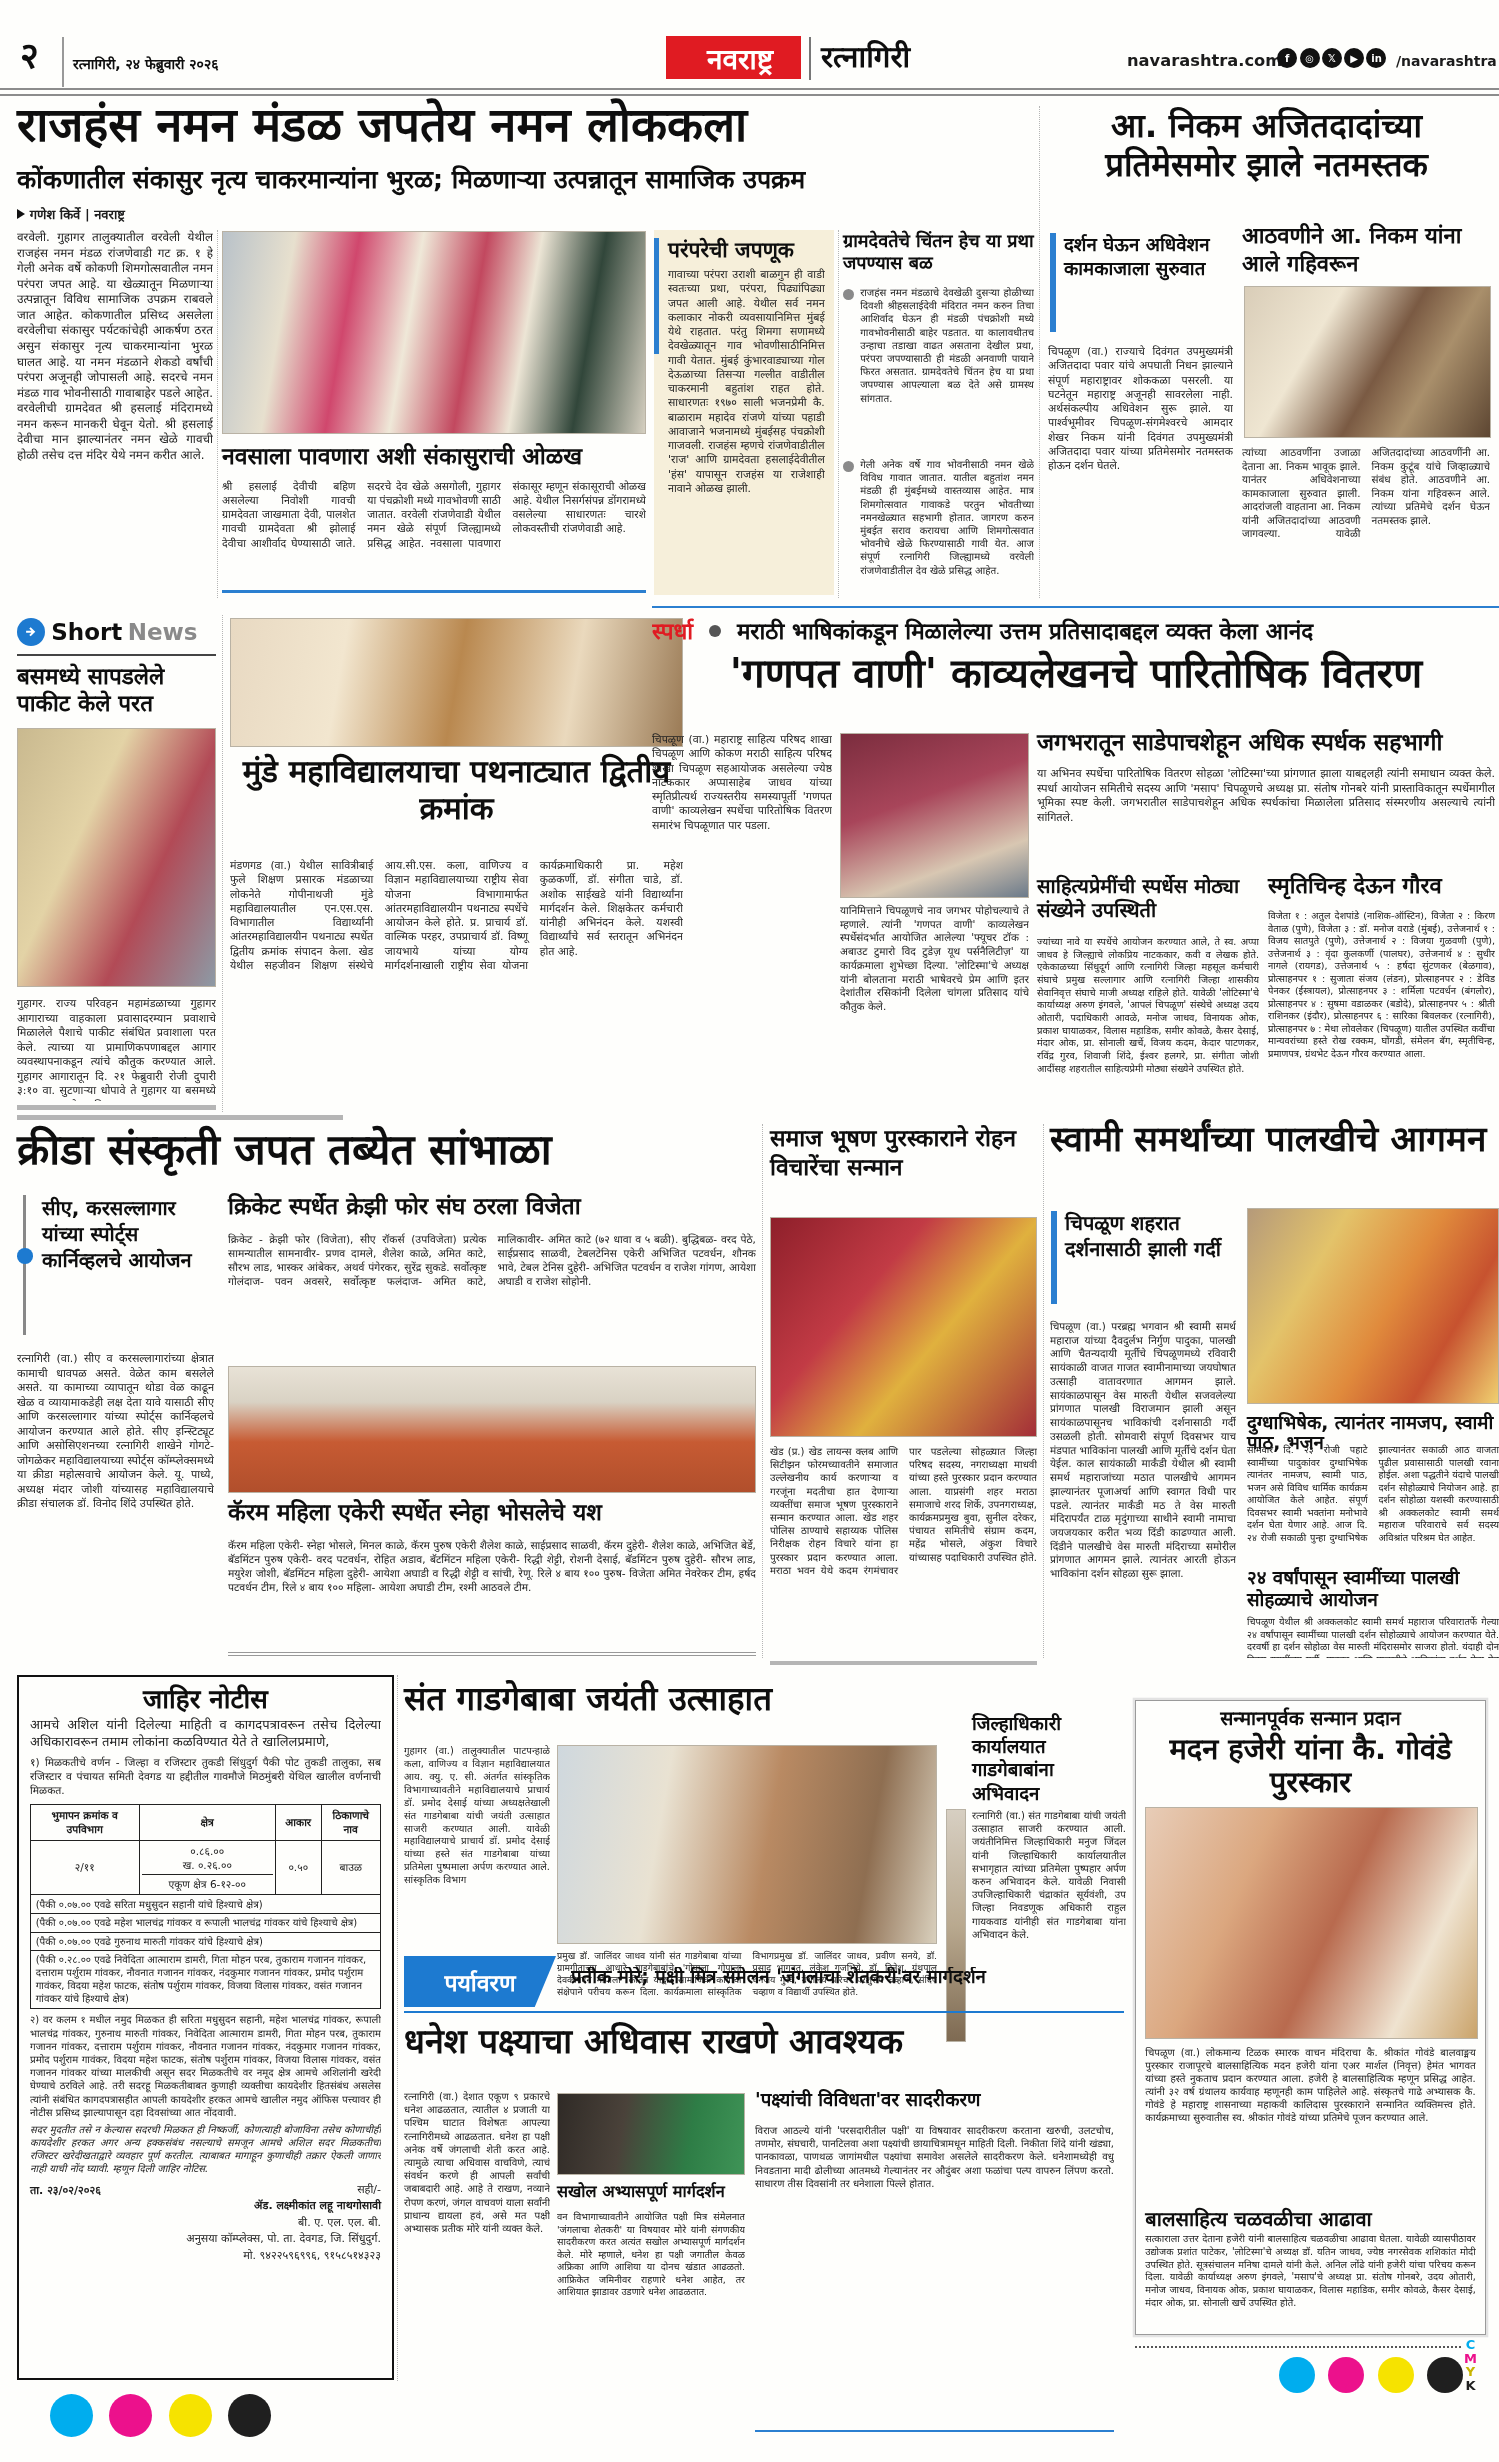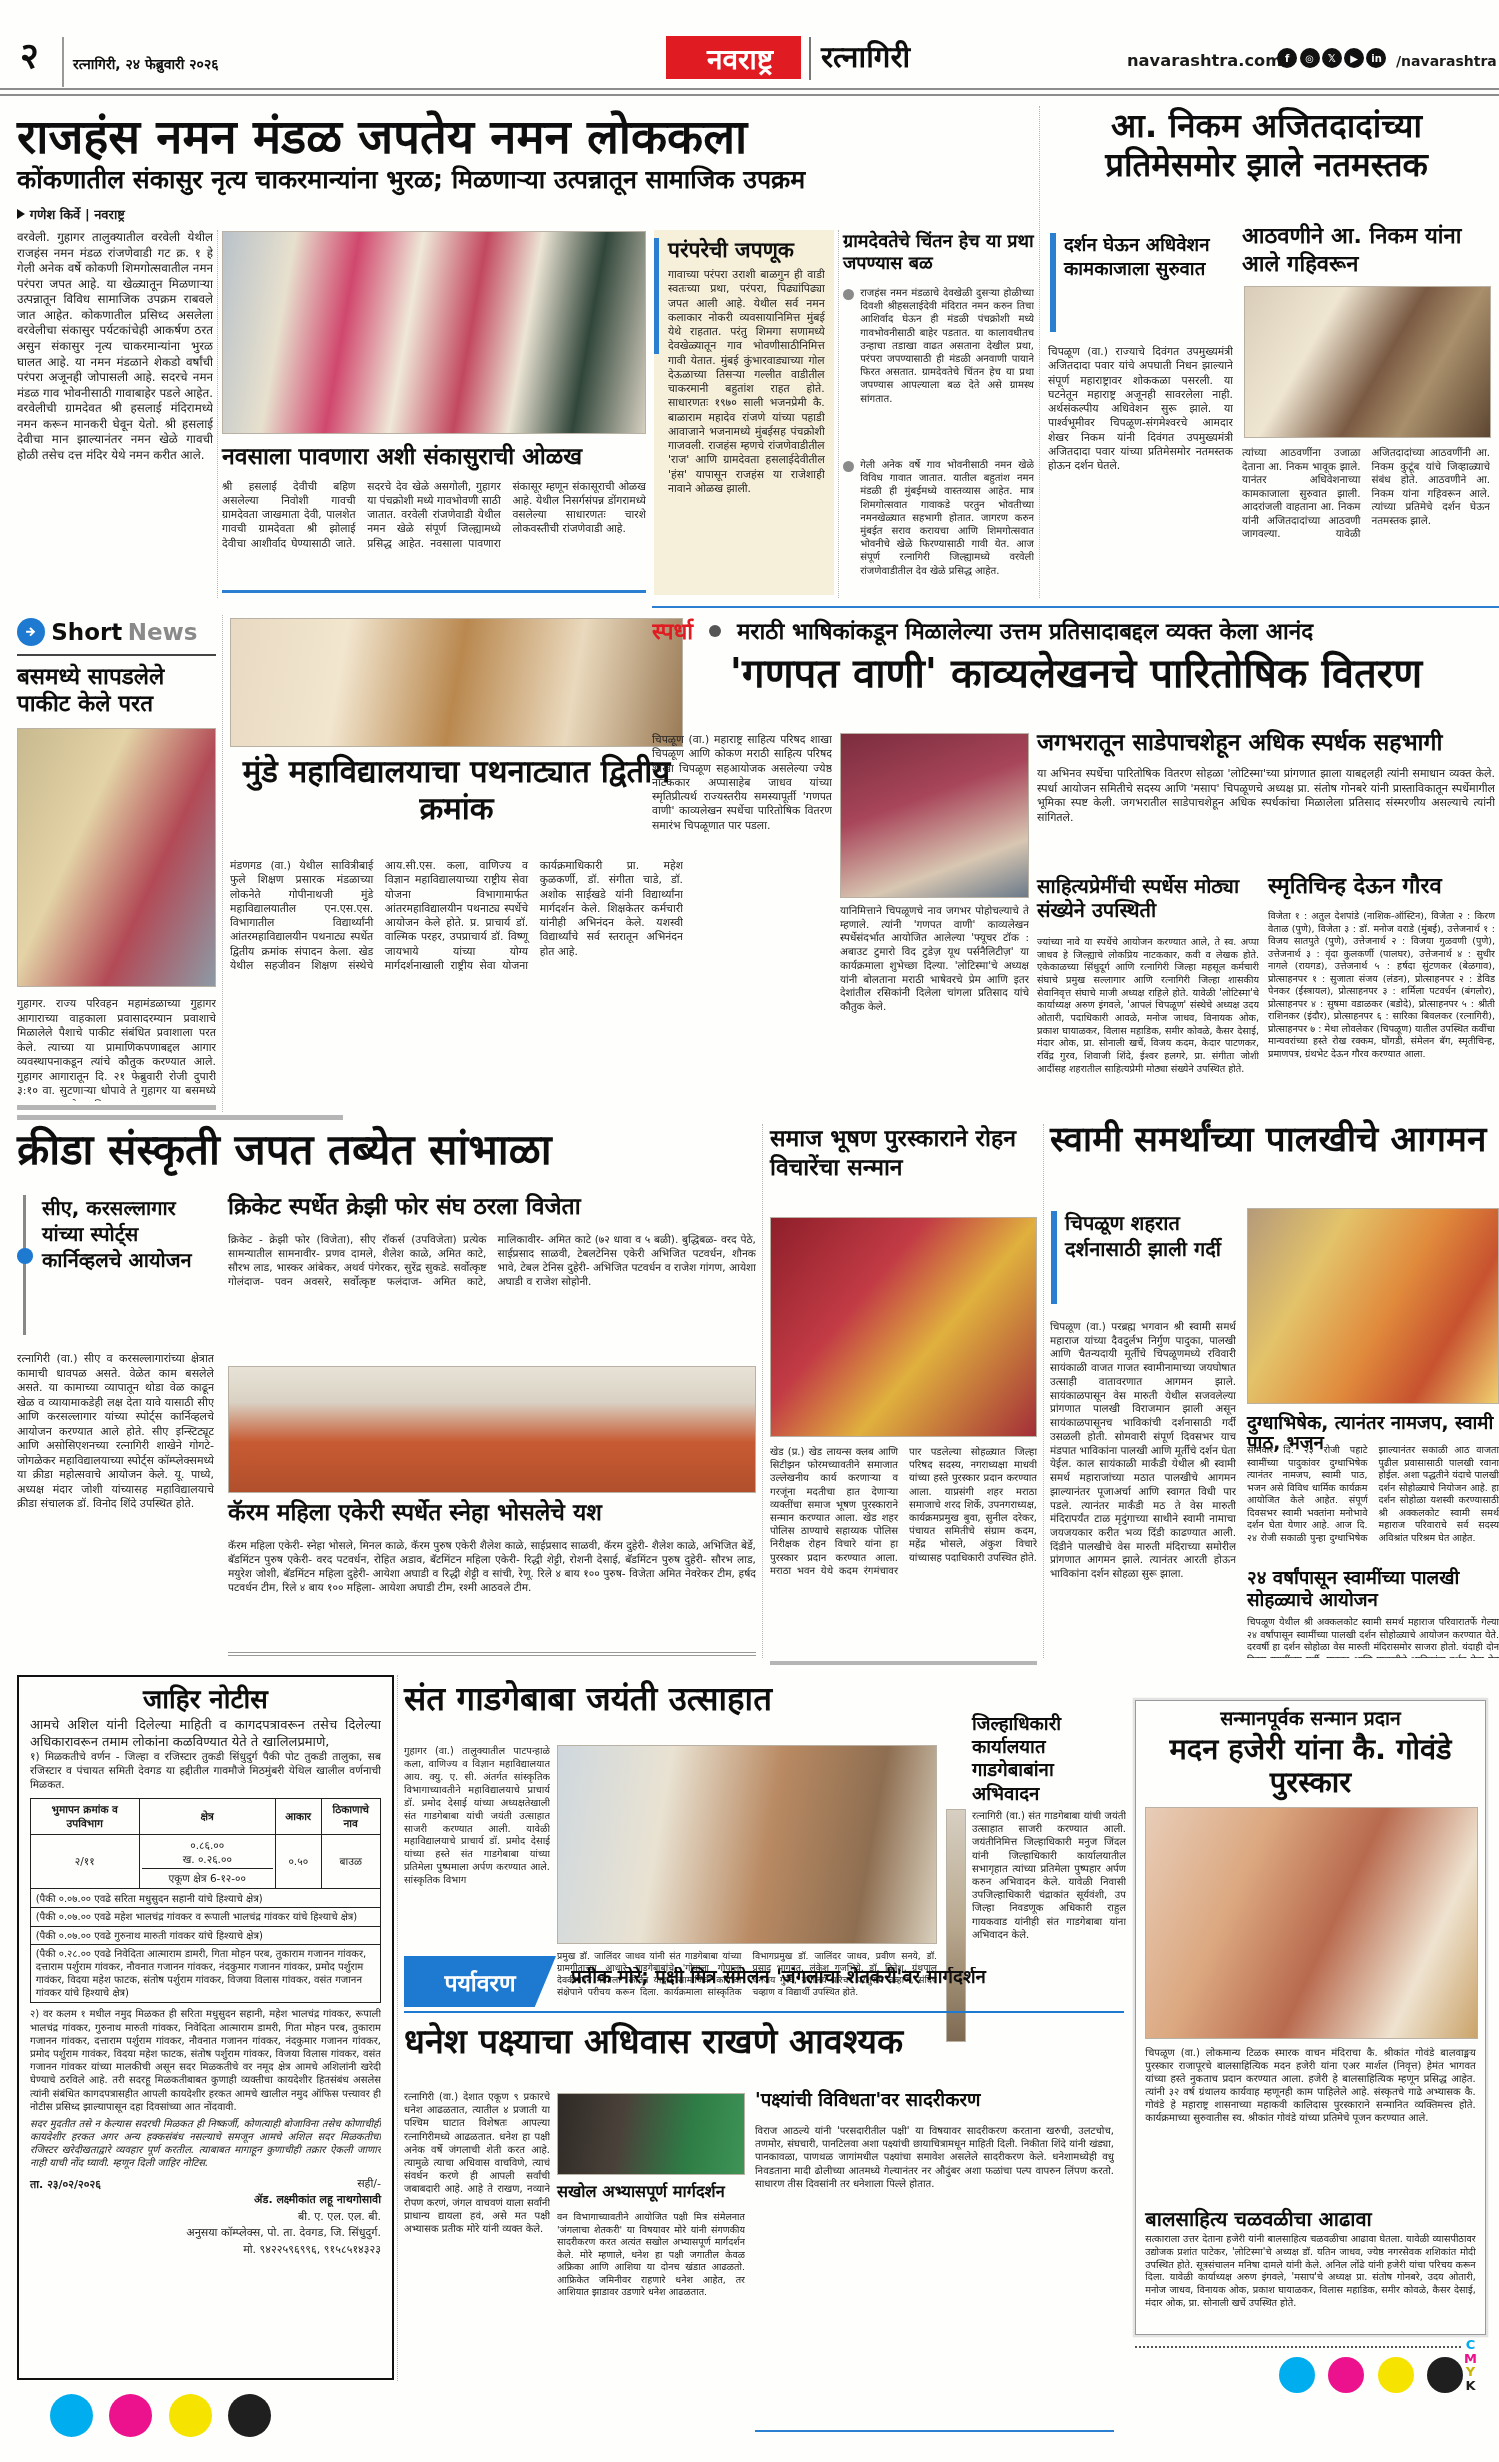--- a/index.html
+++ b/index.html
@@ -49,21 +49,21 @@
   <div class="abs" style="left:1127px;top:51px;font-size:16.3px;font-weight:bold;">navarashtra.com</div>
   <div class="abs" style="left:1275px;top:48px;">
     <span class="soc">f</span><span class="soc">◎</span><span class="soc">𝕏</span><span class="soc">▶</span><span class="soc">in</span>
   </div>
   <div class="abs" style="left:1396px;top:53px;font-size:14px;font-weight:bold;">/navarashtra</div>
 
   <div class="abs" style="left:0;top:88px;width:1500px;height:2.3px;background:#8c8c8c;"></div>
   <div class="abs" style="left:0;top:94px;width:1500px;height:1.6px;background:#8c8c8c;"></div>
 
   <section>
-    <div class="abs hl" style="left:17px;top:112px;width:1015px;font-size:47px;">राजहंस नमन मंडळ जपतेय नमन लोककला</div>
+    <div class="abs hl" style="left:17px;top:100px;width:1015px;font-size:47px;">राजहंस नमन मंडळ जपतेय नमन लोककला</div>
     <div class="abs hl" style="left:17px;top:166px;width:1015px;font-size:25px;">कोंकणातील संकासुर नृत्य चाकरमान्यांना भुरळ; मिळणाऱ्या उत्पन्नातून सामाजिक उपक्रम</div>
     <div class="abs" style="left:17px;top:205px;font-size:13px;font-weight:bold;">
       <span class="arrow-tri"></span><span>गणेश किर्वे | नवराष्ट्र</span>
     </div>
     <div class="abs body-txt" style="left:17px;top:230px;width:196px;height:370px;font-size:11.8px;">वरवेली. गुहागर तालुक्यातील वरवेली येथील राजहंस नमन मंडळ रांजणेवाडी गट क्र. १ हे गेली अनेक वर्षे कोकणी शिमगोत्सवातील नमन परंपरा जपत आहे. या खेळ्यातून मिळणाऱ्या उत्पन्नातून विविध सामाजिक उपक्रम राबवले जात आहेत. कोकणातील प्रसिध्द असलेला वरवेलीचा संकासुर पर्यटकांचेही आकर्षण ठरत असुन संकासुर नृत्य चाकरमान्यांना भुरळ घालत आहे. या नमन मंडळाने शेकडो वर्षांची परंपरा अजूनही जोपासली आहे. सदरचे नमन मंडळ गाव भोवनीसाठी गावाबाहेर पडले आहेत. वरवेलीची ग्रामदेवत श्री हसलाई मंदिरामध्ये नमन करून मानकरी घेवून येतो. श्री हसलाई देवीचा मान झाल्यानंतर नमन खेळे गावची होळी तसेच दत्त मंदिर येथे नमन करीत आले.</div>
     <div class="abs photo" style="left:222px;top:231px;width:424px;height:203px;background:linear-gradient(100deg,#b9c2c9 0%,#e7e0ce 16%,#d0476d 30%,#efe8d8 44%,#c2485f 58%,#ece5d5 70%,#31463a 84%,#d5cfc0 100%);"></div>
     <div class="abs hl" style="left:222px;top:444px;width:424px;font-size:23px;">नवसाला पावणारा अशी संकासुराची ओळख</div>
     <div class="abs body-txt cols3" style="left:222px;top:480px;width:424px;height:104px;font-size:10.7px;">श्री हसलाई देवीची बहिण असलेल्या निवोशी गावची ग्रामदेवता जाखमाता देवी, पालशेत गावची ग्रामदेवता श्री झोलाई देवीचा आशीर्वाद घेण्यासाठी जाते. सदरचे देव खेळे असगोली, गुहागर या पंचक्रोशी मध्ये गावभोवणी साठी जातात. वरवेली रांजणेवाडी येथील नमन खेळे संपूर्ण जिल्ह्यामध्ये प्रसिद्ध आहेत. नवसाला पावणारा संकासूर म्हणून संकासूराची ओळख आहे. येथील निसर्गसंपन्न डोंगरामध्ये वसलेल्या साधारणतः चारशे लोकवस्तीची रांजणेवाडी आहे.</div>
     <div class="abs hrule-blue" style="left:222px;top:590px;width:424px;"></div>
   </section>
@@ -184,21 +184,21 @@
     <div class="abs hl" style="left:1247px;top:1567px;width:252px;font-size:18.6px;line-height:1.2;">२४ वर्षांपासून स्वामींच्या पालखी सोहळ्याचे आयोजन</div>
     <div class="abs body-txt" style="left:1247px;top:1616px;width:252px;height:42px;font-size:9.5px;">चिपळूण येथील श्री अक्कलकोट स्वामी समर्थ महाराज परिवारातर्फे गेल्या २४ वर्षांपासून स्वामींच्या पालखी दर्शन सोहोळ्याचे आयोजन करण्यात येते. दरवर्षी हा दर्शन सोहोळा वेस मारुती मंदिरासमोर साजरा होतो. यंदाही दोन दिवस स्वामींच्या मूर्ती, पादुका आणि पालखीचे भाविकांना दर्शन घेता येत आहे. दरवर्षी स्वामींच्या पालखीच्या आगमनामुळे भक्तांमध्ये उत्साह पाहायला मिळतो. यंदाही भक्तांमध्ये आनंदाचे वातावरण असून पालखी आली त्या दिवसापासूनच दर्शनासाठी सांस्कृतिक केंद्राच्या पटांगणात भाविकांची गर्दी पाहायला मिळाली. दर्शन सोहळा अतिशय शिस्तबद्धपणे सुरू आहे.</div>
   </section>
 
   <div class="abs hrule-grey" style="left:770px;top:1661px;width:267px;height:3.9px;"></div>
 
   <section>
     <div class="abs" style="left:17px;top:1675px;width:377px;height:705px;border:2.3px solid #111;padding:7.8px 11px;">
       <div class="hl center" style="font-size:26px;margin-bottom:3.1px;">जाहिर नोटीस</div>
       <div class="body-txt" style="font-size:13px;">आमचे अशिल यांनी दिलेल्या माहिती व कागदपत्रावरून तसेच दिलेल्या अधिकारावरून तमाम लोकांना कळविण्यात येते ते खालिलप्रमाणे,</div>
-      <div class="body-txt" style="font-size:10.6px;margin-top:0;">१) मिळकतीचे वर्णन - जिल्हा व रजिस्टार तुकडी सिंधुदुर्ग पैकी पोट तुकडी तालुका, सब रजिस्टार व पंचायत समिती देवगड या हद्दीतील गावमौजे मिठमुंबरी येथिल खालील वर्णनाची मिळकत.</div>
+      <div class="body-txt" style="font-size:10.6px;margin-top:6px;">१) मिळकतीचे वर्णन - जिल्हा व रजिस्टार तुकडी सिंधुदुर्ग पैकी पोट तुकडी तालुका, सब रजिस्टार व पंचायत समिती देवगड या हद्दीतील गावमौजे मिठमुंबरी येथिल खालील वर्णनाची मिळकत.</div>
       <table class="ntable" style="margin-top:6.2px;">
         <tbody>
             <tr>
           <th style="width:31%;">भुमापन क्रमांक व उपविभाग</th>
           <th style="width:39%;">क्षेत्र</th>
           <th style="width:13%;">आकार</th>
           <th style="width:17%;">ठिकाणाचे नाव</th>
         </tr>
         <tr>
           <td>२/११</td>

